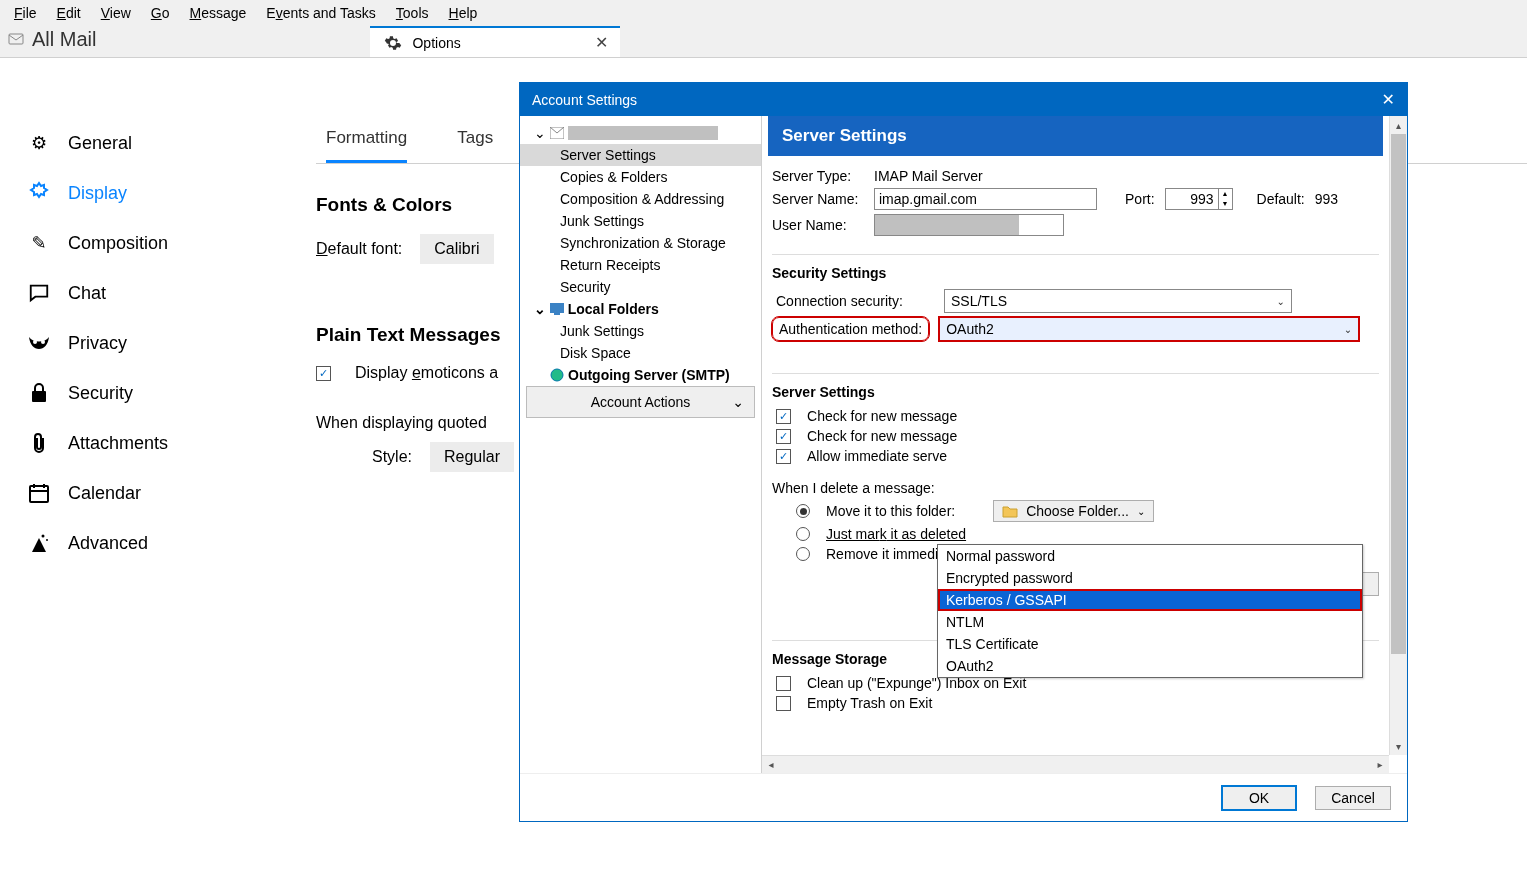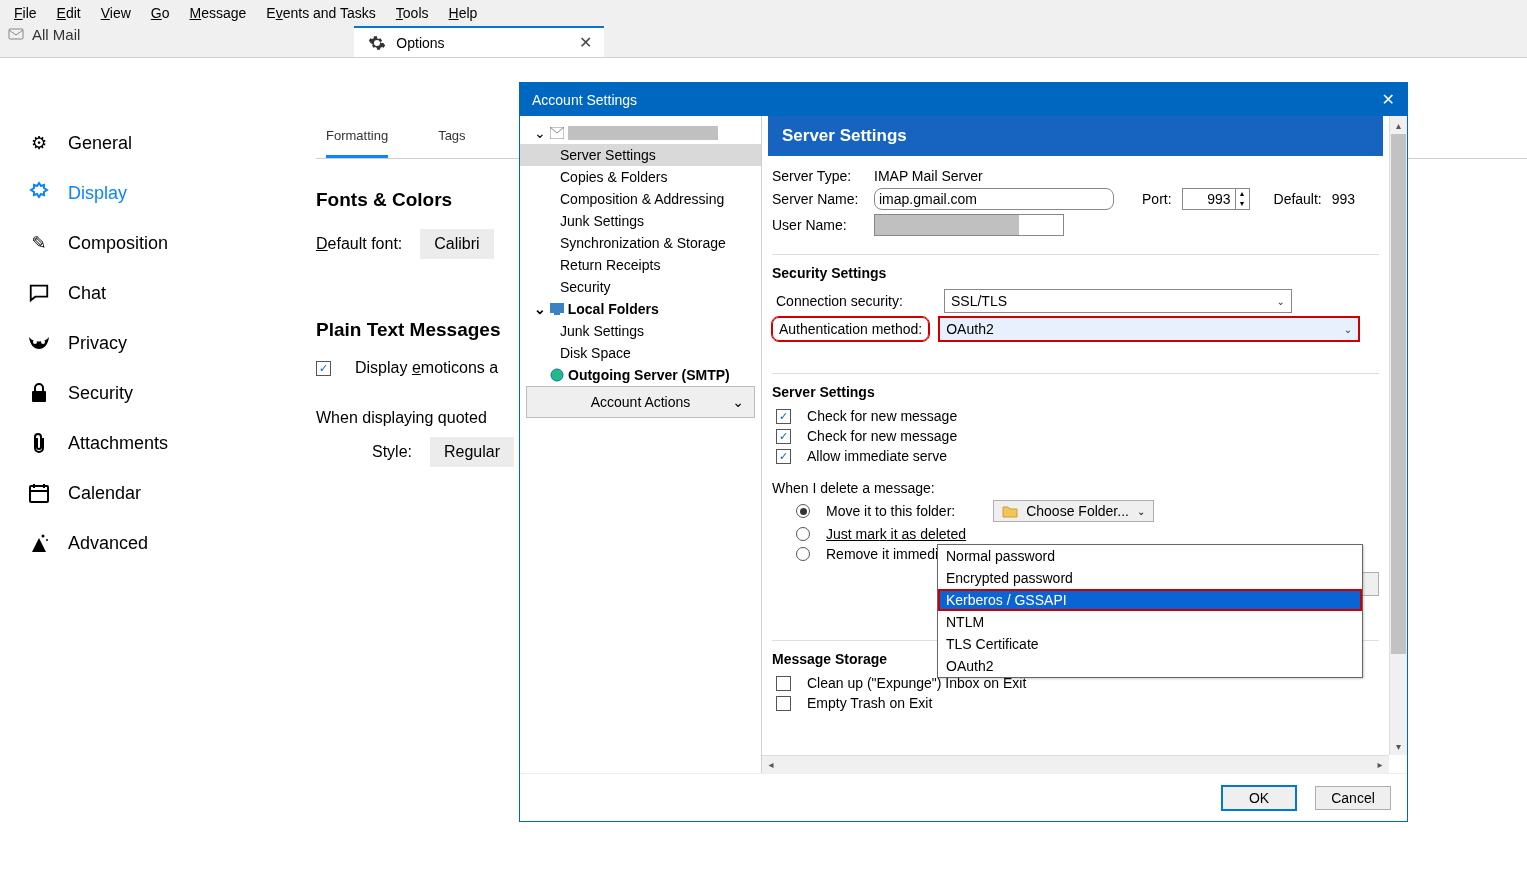--- a/index.html
+++ b/index.html
@@ -5,34 +5,34 @@
 * { box-sizing: border-box; font-family: "Segoe UI", -apple-system, sans-serif; }
 body { margin: 0; background: #f0f0f0; font-size: 14px; color: #000; overflow: hidden; width: 1527px; height: 876px; position: relative; }
 
 
 .menubar { height: 26px; background: #f0f0f0; display: flex; align-items: center; padding: 0 6px; gap: 4px; }
 .menubar-item { padding: 2px 8px; cursor: default; }
 .menubar-item .ul { text-decoration: underline; }
 
 
 .tabstrip { height: 32px; background: #f0f0f0; display: flex; border-bottom: 1px solid #d0d0d0; }
-.tabstrip .allmail { display:flex; align-items:flex-start; gap:8px; padding:0 20px 5px 8px; font-size:15px; color:#333;}
+.tabstrip .allmail { display:flex; align-items:center; gap:8px; padding:0 20px 5px 8px; font-size:20px; color:#333;}
 .tabstrip .tab { border-top: 2px solid #0078d4; background:#fff; display:flex; align-items:center; gap:10px; padding:0 14px; width: 250px; position:relative; margin-left: 254px;}
 .tabstrip .tab .close { position:absolute; right:12px; font-size:16px; color:#444; }
 
 
 .options-page { position: absolute; top: 58px; left:0; right:0; bottom:0; background:#fff; display:flex; }
 .options-sidebar { width: 286px; border-right: none; padding-top: 60px; background:#fff; }
 .opt-item { display:flex; align-items:center; gap:16px; padding: 12px 26px; font-size:18px; color:#000; }
 .opt-item.active { color:#0a84ff; }
 .opt-item .icon { width:26px; height:26px; display:flex; align-items:center; justify-content:center; }
 
 .options-main { flex:1; padding: 60px 0 0 30px; background:#fff; }
 .opt-tabs { display:flex; gap: 50px; border-bottom:1px solid #d0d0d0; padding-left:10px; margin-bottom:30px; }
-.opt-tab { padding: 10px 0 12px; font-size:13px; color:#333;text-align:center; }
+.opt-tab { padding: 10px 0 12px; font-size:17px; color:#333;text-align:center; }
 .opt-tab.active { border-bottom: 3px solid #0a84ff; }
 
 .opt-h2 { font-size:19px; font-weight:600; margin: 20px 0 18px; }
 .row { display:flex; align-items:center; gap:18px; margin: 10px 0; font-size:16px; }
 .row .ul { text-decoration: underline; }
 .select-btn { background:#ececec; padding: 6px 14px; font-size:16px; }
 
 
 .dialog { position:absolute; left:519px; top:82px; width:889px; height:740px; background:#fff; border: 1px solid #0067c0; box-shadow: 0 0 0 0; display:flex; flex-direction:column; }
 .titlebar { height: 33px; background:#0067c0; color:#fff; display:flex; align-items:center; padding:0 12px; font-size:14px; }
@@ -284,21 +284,21 @@
 
     <div class="dlg-right">
       <div class="dlg-right-inner">
         <div class="section-header">Server Settings</div>
         <div class="fld-row">
           <label>Server Type:</label>
           <span>IMAP Mail Server</span>
         </div>
         <div class="fld-row">
           <label><span class="ul">S</span>erver Name:</label>
-          <input class="txt-input" style="width: 240px; border-radius: 8px;" value="imap.gmail.com">
+          <input class="txt-input" style="width: 223px;" value="imap.gmail.com">
           <span style="margin-left:18px"><span class="ul">P</span>ort:</span>
           <span class="spin">
             <input value="993" style="">
             <span class="btns">
                 <span>▲</span>
                 <span>▼</span>
               </span>
           </span>
           <span style="margin-left:14px">Default:</span>
           <span>993</span>

